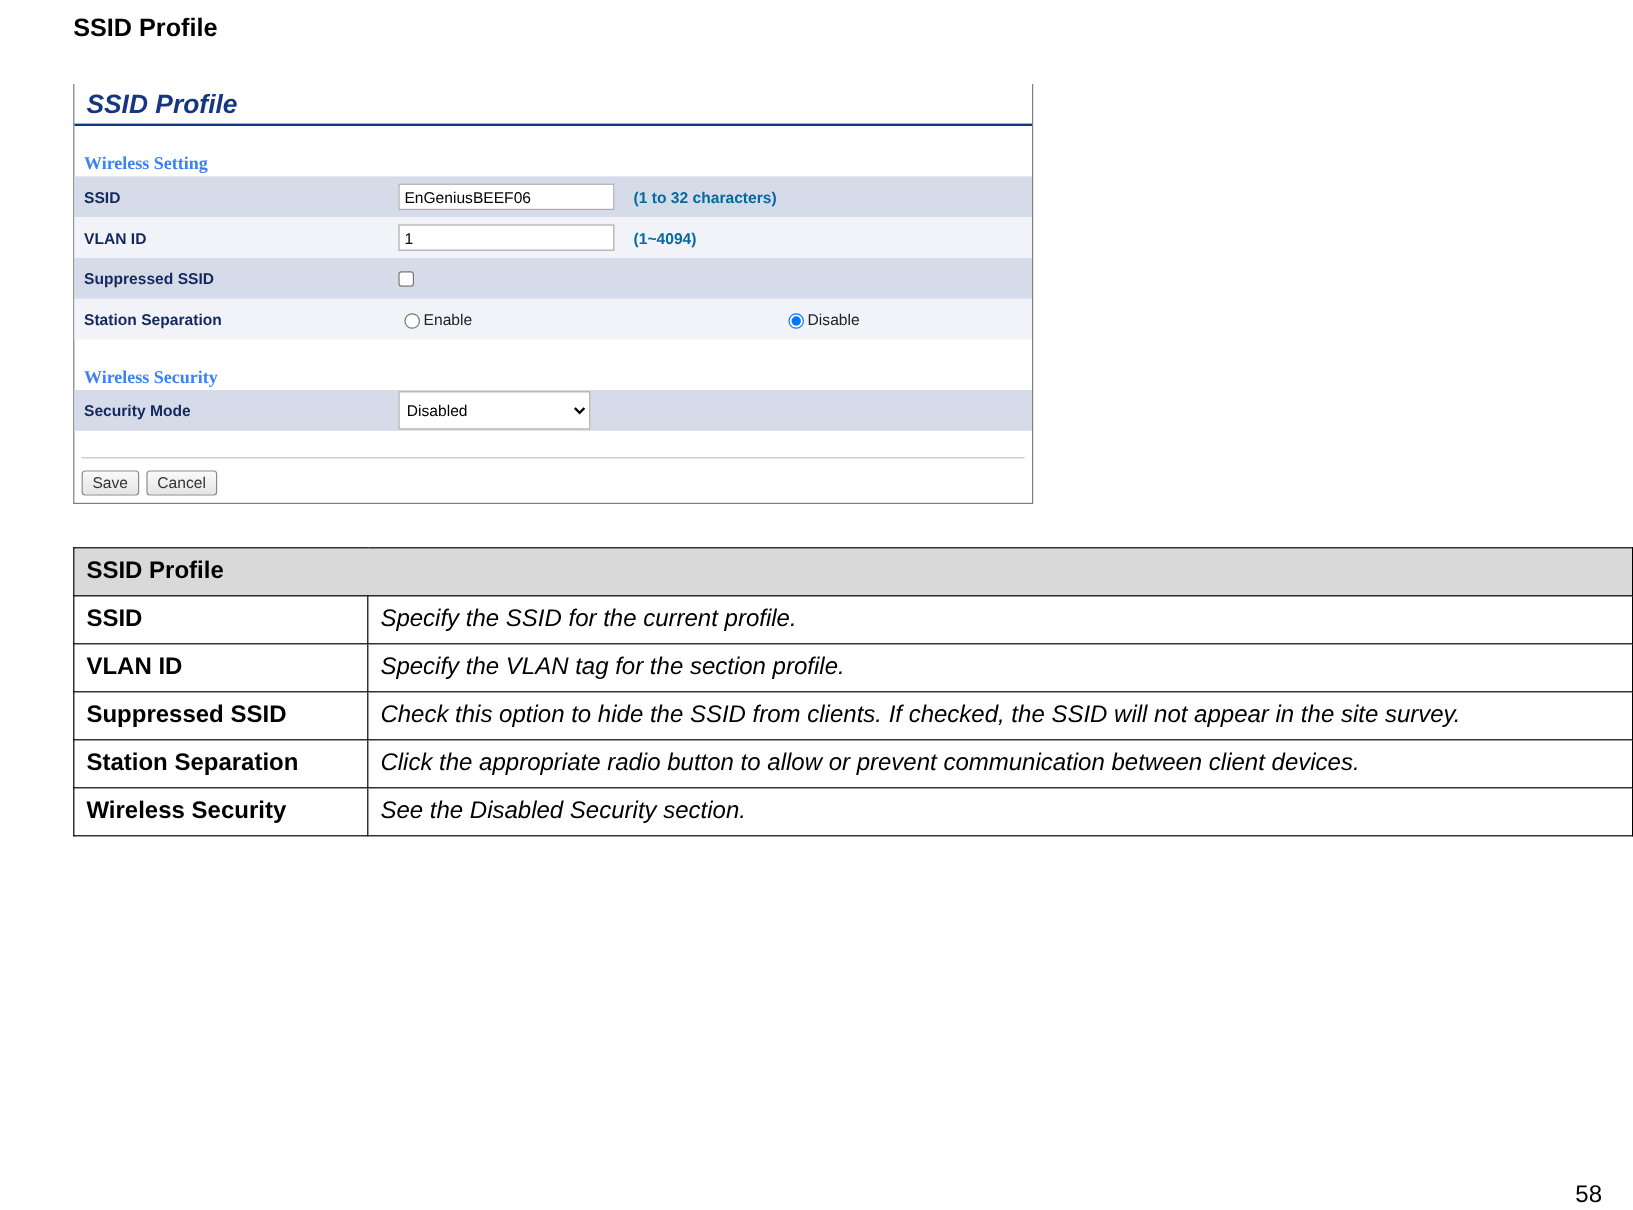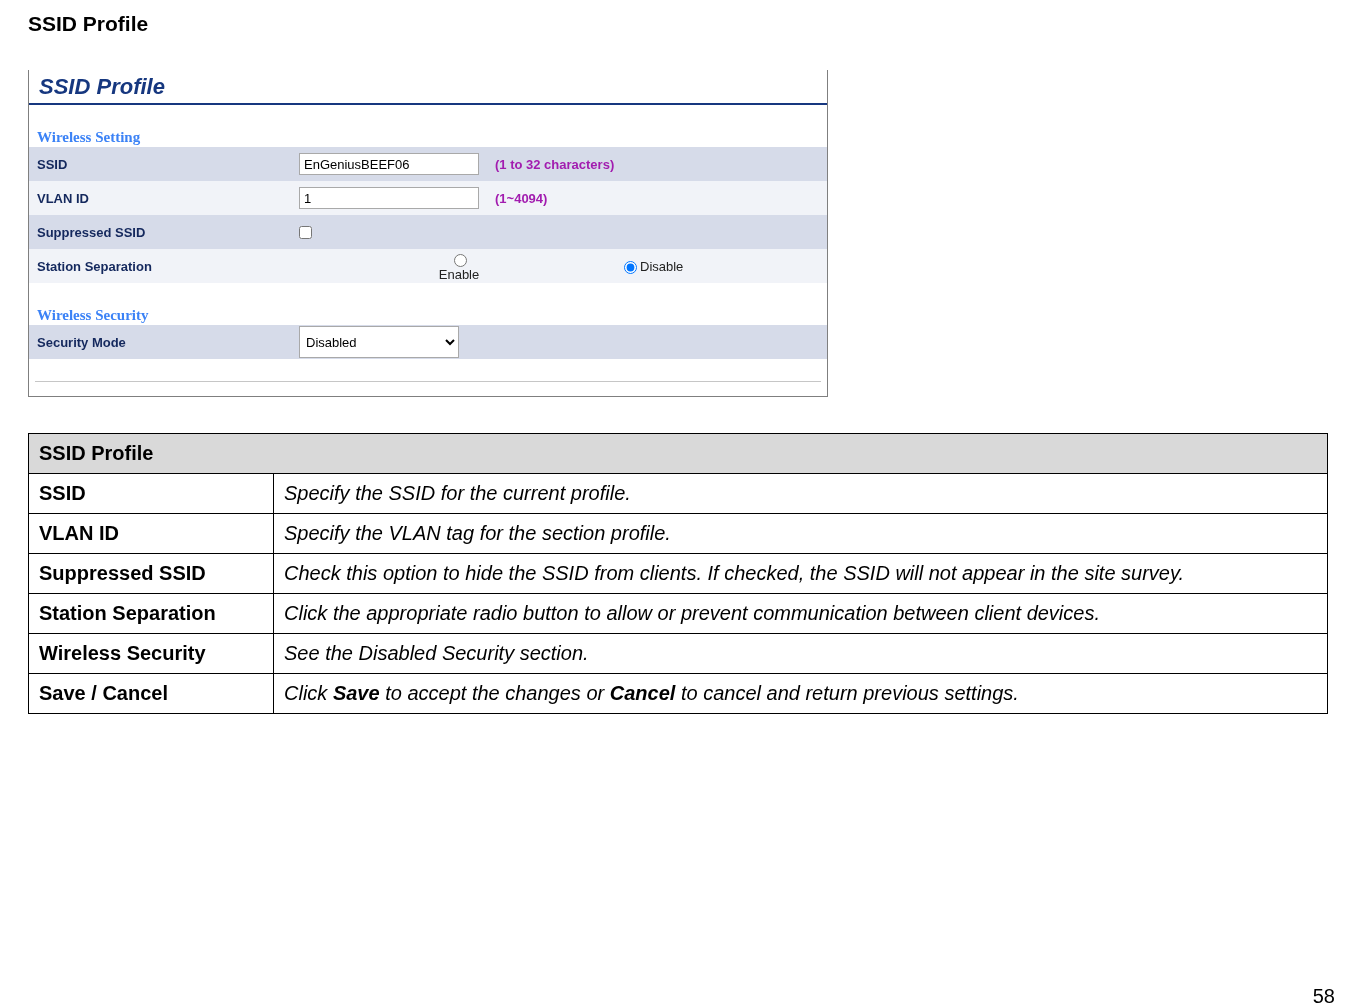--- a/index.html
+++ b/index.html
@@ -8,20 +8,21 @@
     padding: 0;
     font-family: "Segoe UI", Arial, sans-serif;
     background: #fff;
     color: #000;
     width: 1361px;
   }
   .page {
     padding: 8px 28px 40px 28px;
     position: relative;
     min-height: 1008px;
+    margin-left: 33px;
   }
   .doc-heading {
     font-weight: bold;
     font-size: 21px;
     margin: 4px 0 34px 0;
   }
 
   
   .panel {
     width: 800px;
@@ -70,34 +71,34 @@
     height: 22px;
     padding: 2px 4px;
     border: 1px solid #a9a9a9;
     background: #fff;
     width: 180px;
   }
   .ws-hint {
     margin-left: 8px;
     font-family: Verdana, Arial, sans-serif;
     font-weight: bold;
-    color: #a21caf;
+    color: #0369a1;
     font-size: 13px;
   }
   .ws-control input[type="checkbox"],
   .ws-control input[type="radio"] {
     margin: 0 4px 0 0;
   }
   .radio-pair {
     display: flex;
     align-items: center;
     width: 520px;
   }
   .radio-opt { display: flex; align-items: center; font-size: 13px; color: #222; }
-  .radio-opt.first { width: 320px; flex-direction: column; }
+  .radio-opt.first { width: 320px; }
   .ws-control select {
     font-family: Arial, sans-serif;
     font-size: 13px;
     height: 32px;
     width: 160px;
     padding: 1px 2px;
     border: 1px solid #a9a9a9;
     background: #fff;
   }
   .hr {
@@ -203,20 +204,24 @@
       <div class="ws-label">Security Mode</div>
       <div class="ws-control">
         <select>
           <option>Disabled</option>
         </select>
       </div>
     </div>
 
     <hr class="hr">
 
+    <div class="btn-row">
+      <button class="btn">Save</button>
+      <button class="btn">Cancel</button>
+    </div>
   </div>
 
   <table class="desc-table">
     <thead>
       <tr>
         <th colspan="2">SSID Profile</th>
       </tr>
     </thead>
     <tbody id="desc-body">
         <tr>
@@ -232,22 +237,18 @@
           <td class="desc-col1"><span>Check this option to hide the SSID from clients. If checked, the SSID will not appear in the site survey.</span></td>
         </tr>
         <tr>
           <td class="desc-col0">Station Separation</td>
           <td class="desc-col1"><span>Click the appropriate radio button to allow or prevent communication between client devices.</span></td>
         </tr>
         <tr>
           <td class="desc-col0">Wireless Security</td>
           <td class="desc-col1"><span>See the Disabled Security section.</span></td>
         </tr>
-        <tr>
-          <td class="desc-col0">Save / Cancel</td>
-          <td class="desc-col1"><span>Click </span><span class="b">Save</span><span> to accept the changes or </span><span class="b">Cancel</span><span> to cancel and return previous settings.</span></td>
-        </tr>
       </tbody>
   </table>
 
   <div class="page-number">58</div>
 
 </div>
 
 </body></html>

